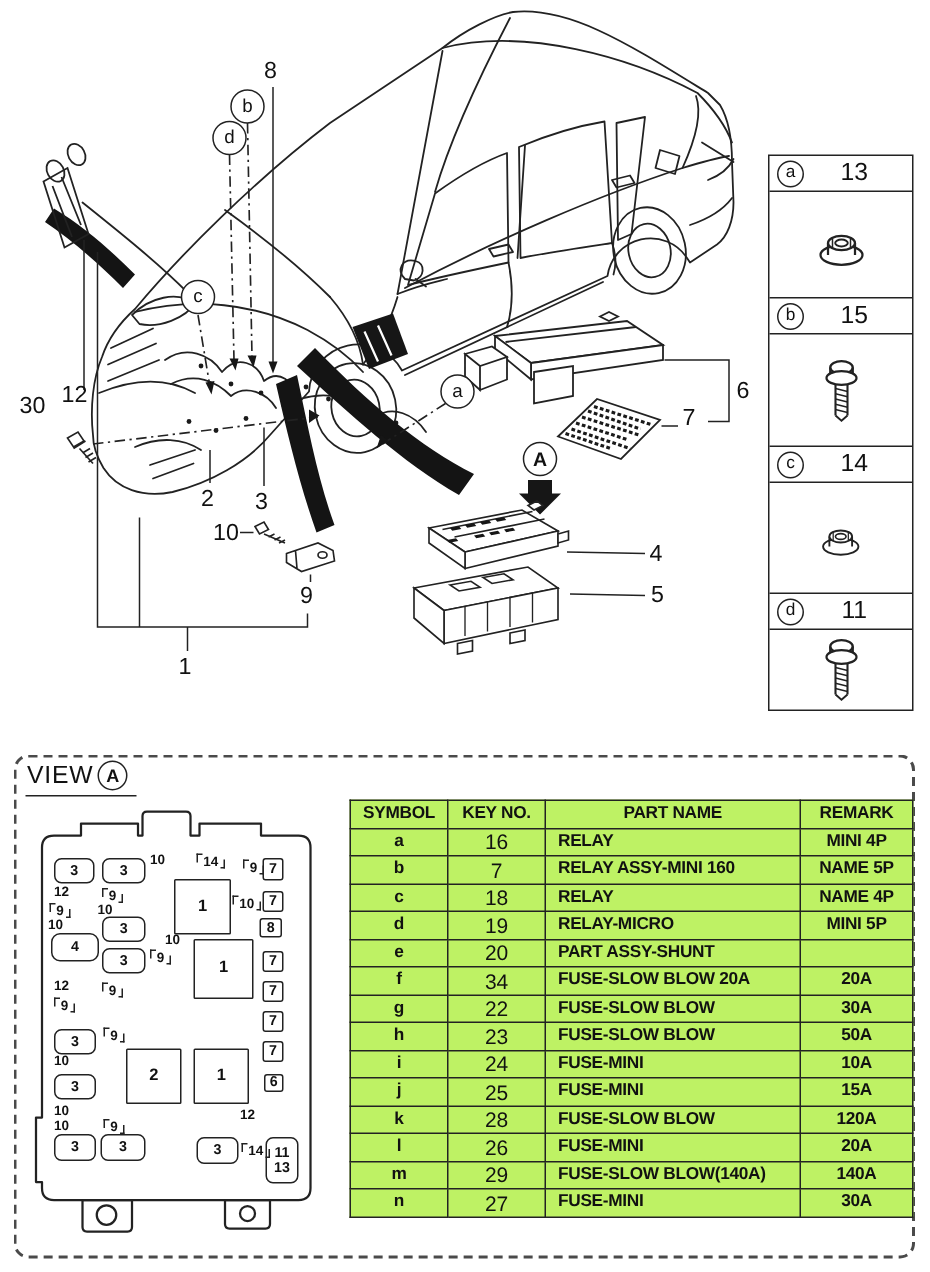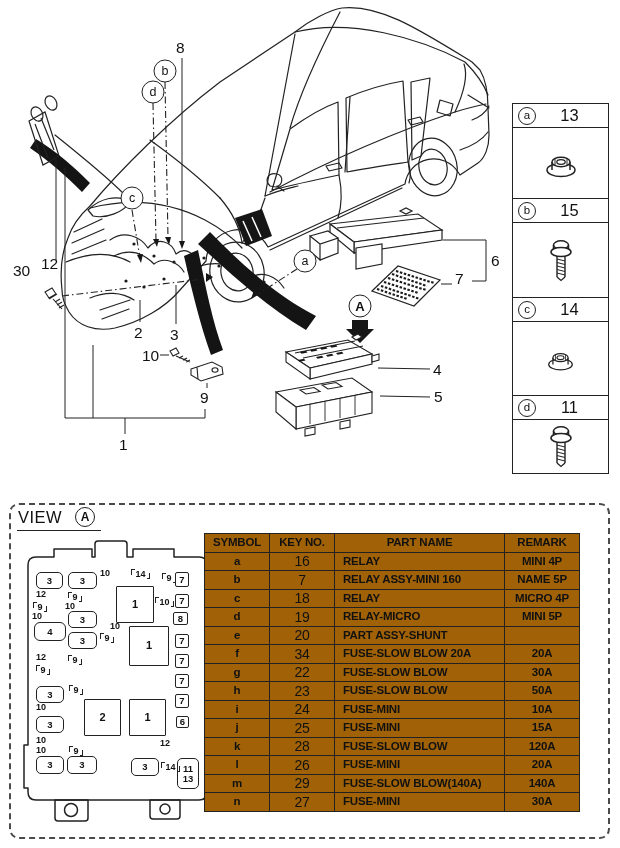--- a/index.html
+++ b/index.html
@@ -18,36 +18,36 @@
   .hw-head{height:23px;border-top:1.6px solid #222;border-bottom:1.6px solid #222;
            display:flex;align-items:center;padding:0 5px;}
   .hw-head:first-child{border-top:none;}
   .hw-circle{width:16px;height:16px;border:1.3px solid #222;border-radius:50%;flex:0 0 auto;
              display:flex;align-items:center;justify-content:center;font:11.5px/1 "Liberation Sans",sans-serif;}
   .hw-num{flex:1;text-align:center;font:16.5px/1 "Liberation Sans",sans-serif;}
   .hw-icon-cell{display:flex;align-items:center;justify-content:center;}
   
   #view-a-box{position:absolute;left:9px;top:503px;width:597px;height:332px;
               border:2px dashed #4a4a4a;border-radius:10px;background:#fff;}
-  #view-title{position:absolute;left:17px;top:507px;display:flex;align-items:center;gap:13px;
+  #view-title{position:absolute;left:17px;top:507px;display:flex;align-items:center;gap:3px;
               border-bottom:1.7px solid #222;padding:0 6px 3px 1px;}
   #view-title .vt-text{font:16.5px/1 "Liberation Sans",sans-serif;letter-spacing:0.5px;}
   #view-title .vt-circle{width:18px;height:18px;border:1.5px solid #222;border-radius:50%;
               display:flex;align-items:center;justify-content:center;font:700 12px/1 "Liberation Sans",sans-serif;}
   
   #fusebox{position:absolute;left:16px;top:532px;width:205px;height:302px;}
   .fb-slot{position:absolute;border:1.4px solid #222;background:#fff;display:flex;flex-direction:column;
            align-items:center;justify-content:center;font-weight:700;color:#111;line-height:1.05;}
   .fb-txt{position:absolute;font:700 9px/1 "Liberation Sans",sans-serif;color:#111;white-space:nowrap;}
   .fb-txt.bk::before{content:"";display:inline-block;width:2.5px;height:5px;
         border-left:1.2px solid #222;border-top:1.2px solid #222;margin-right:1px;vertical-align:2px;}
   .fb-txt.bk::after{content:"";display:inline-block;width:2.5px;height:5px;
         border-right:1.2px solid #222;border-bottom:1.2px solid #222;margin-left:1px;vertical-align:-2px;}
   
-  #parts-table{position:absolute;left:204px;top:533px;border-collapse:collapse;table-layout:fixed;background:#a16207;}
+  #parts-table{position:absolute;left:233px;top:533px;border-collapse:collapse;table-layout:fixed;background:#bef264;}
   #parts-table th,#parts-table td{border:1.7px solid #222;padding:0;height:17.5px;
         font:700 11.5px/1 "Liberation Sans",sans-serif;letter-spacing:-0.2px;text-align:center;color:#111;}
   #parts-table td.key-cell{font:400 14px/1 "Liberation Sans",sans-serif;}
   #parts-table td.part-cell{text-align:left;padding-left:8px;margin-top:21px;}
 </style>
 </head>
 <body>
 
 <div class="page">
 
@@ -439,21 +439,21 @@
         <tr>
           <td>b</td>
           <td class="key-cell">7</td>
           <td class="part-cell">RELAY ASSY-MINI 160</td>
           <td>NAME 5P</td>
         </tr>
         <tr>
           <td>c</td>
           <td class="key-cell">18</td>
           <td class="part-cell">RELAY</td>
-          <td>MICRO 4P</td>
+          <td>NAME 4P</td>
         </tr>
         <tr>
           <td>d</td>
           <td class="key-cell">19</td>
           <td class="part-cell">RELAY-MICRO</td>
           <td>MINI 5P</td>
         </tr>
         <tr>
           <td>e</td>
           <td class="key-cell">20</td>

